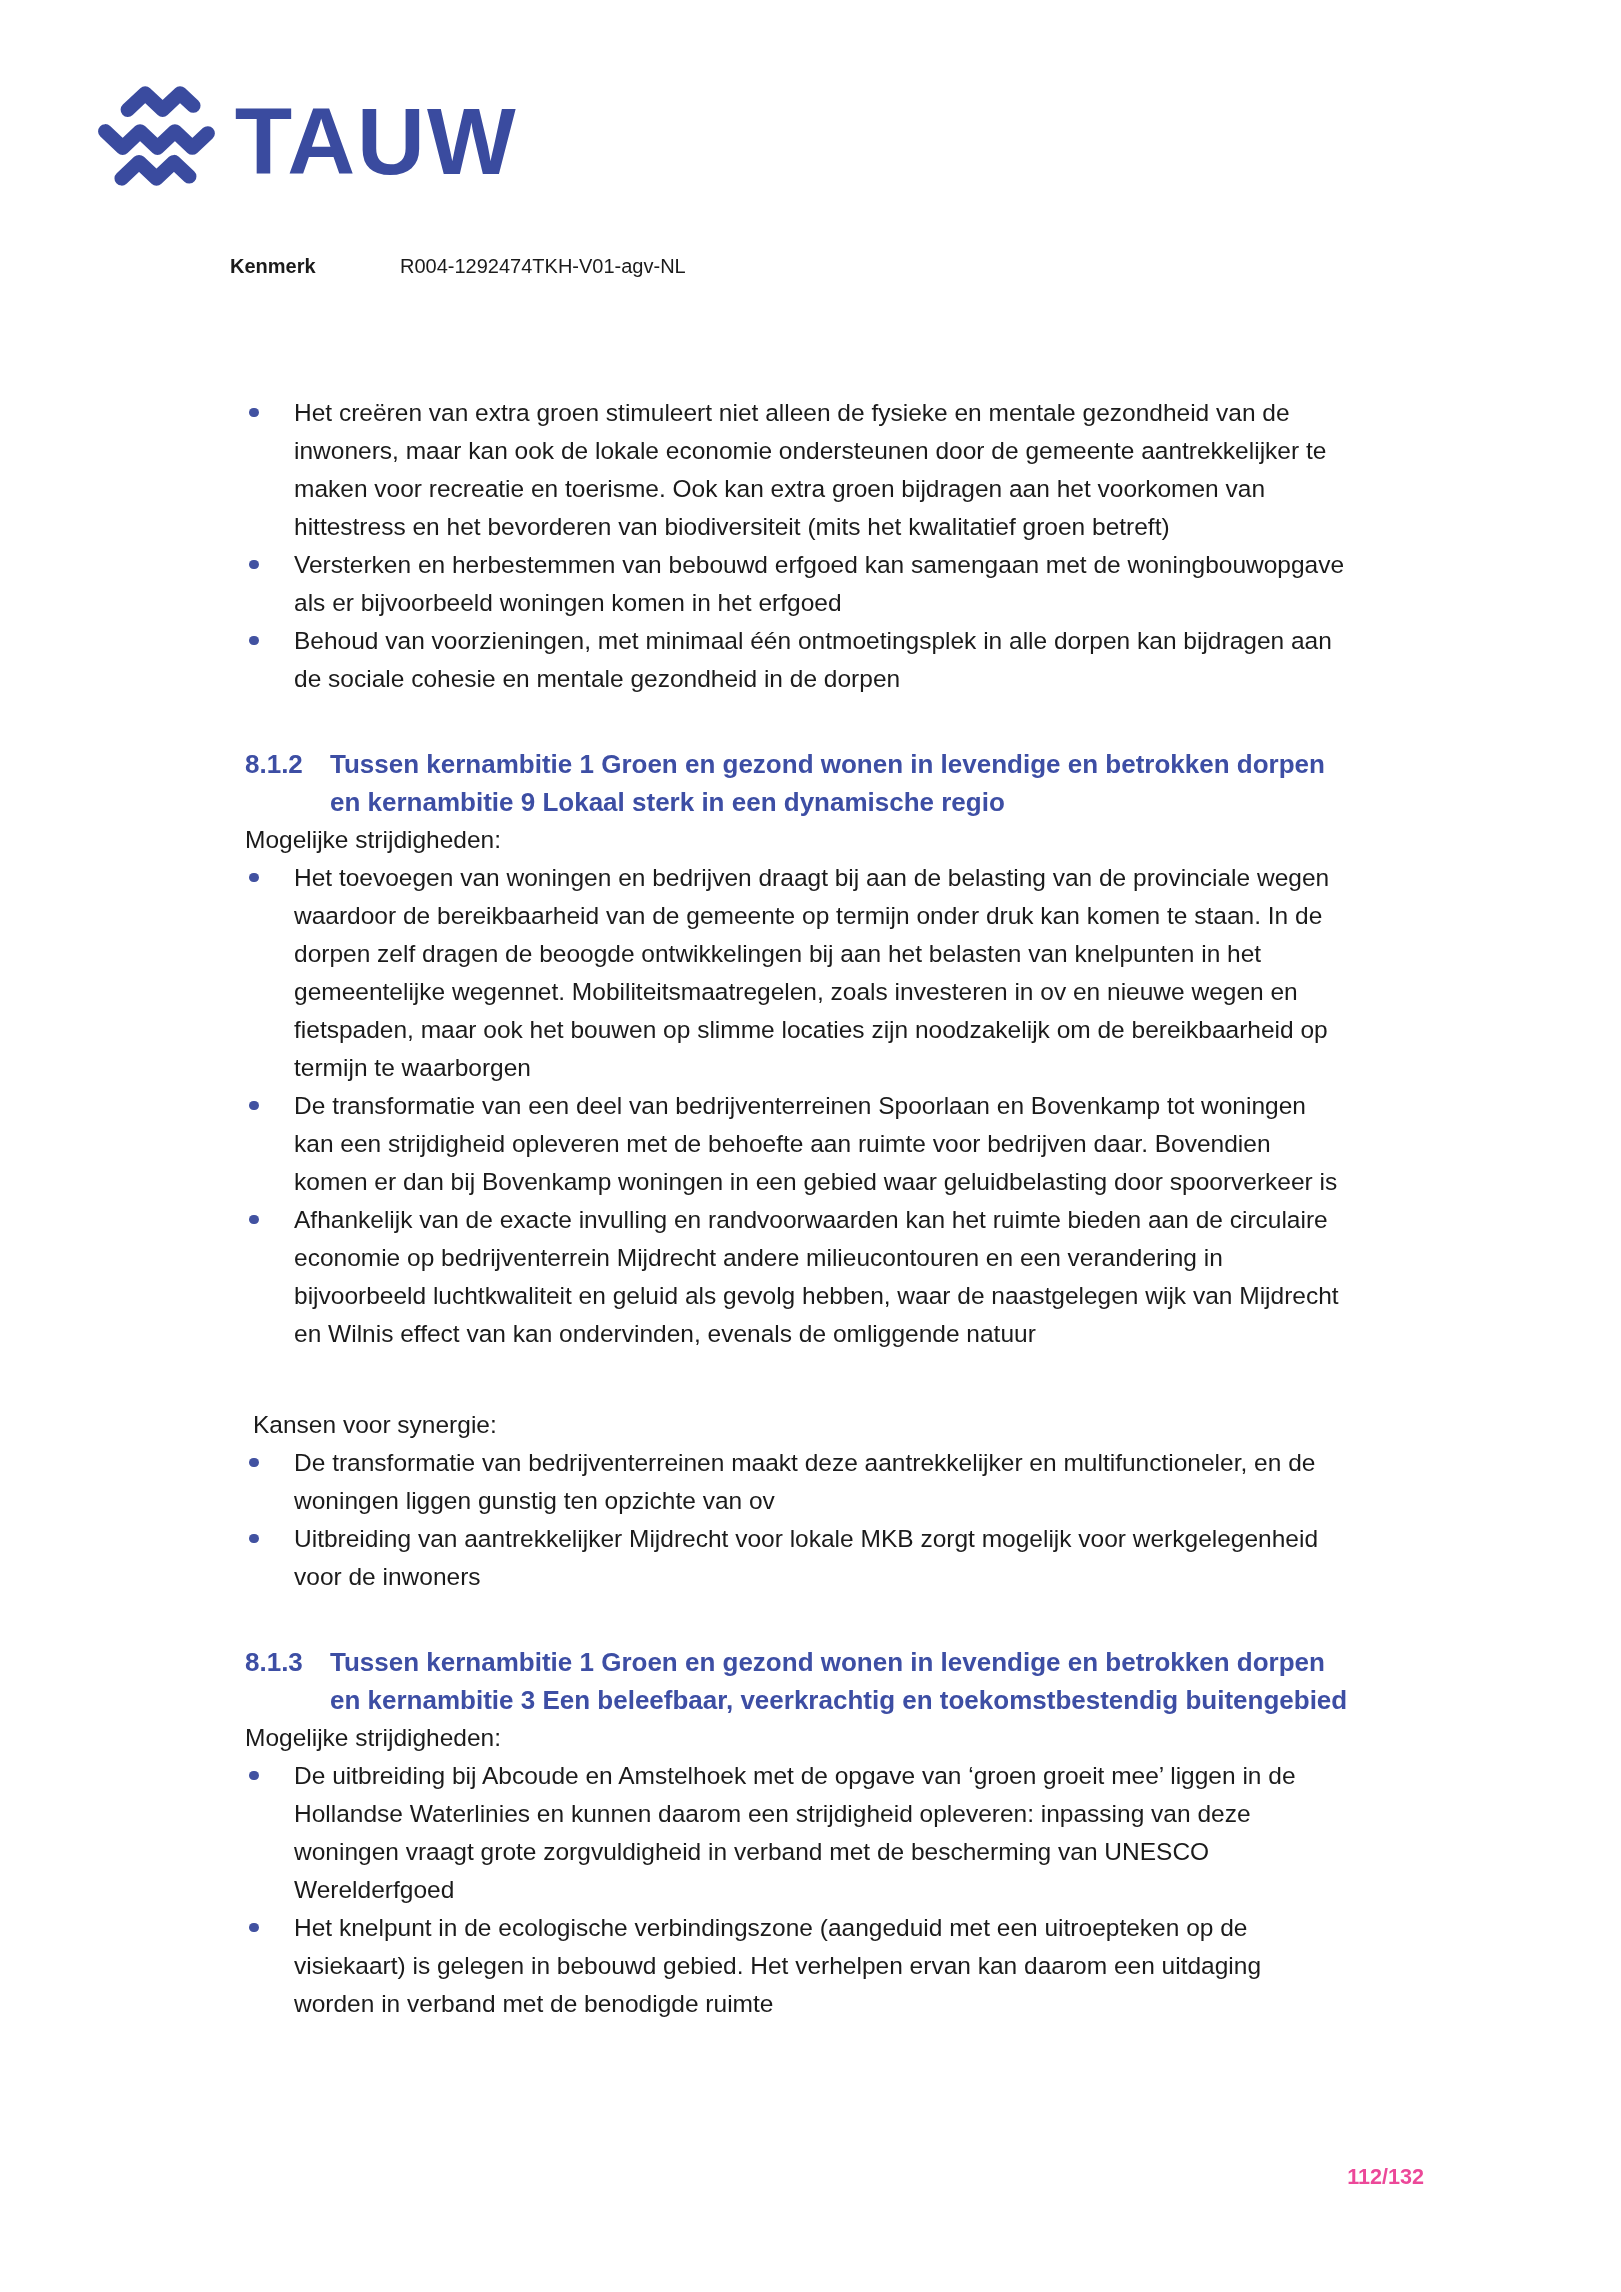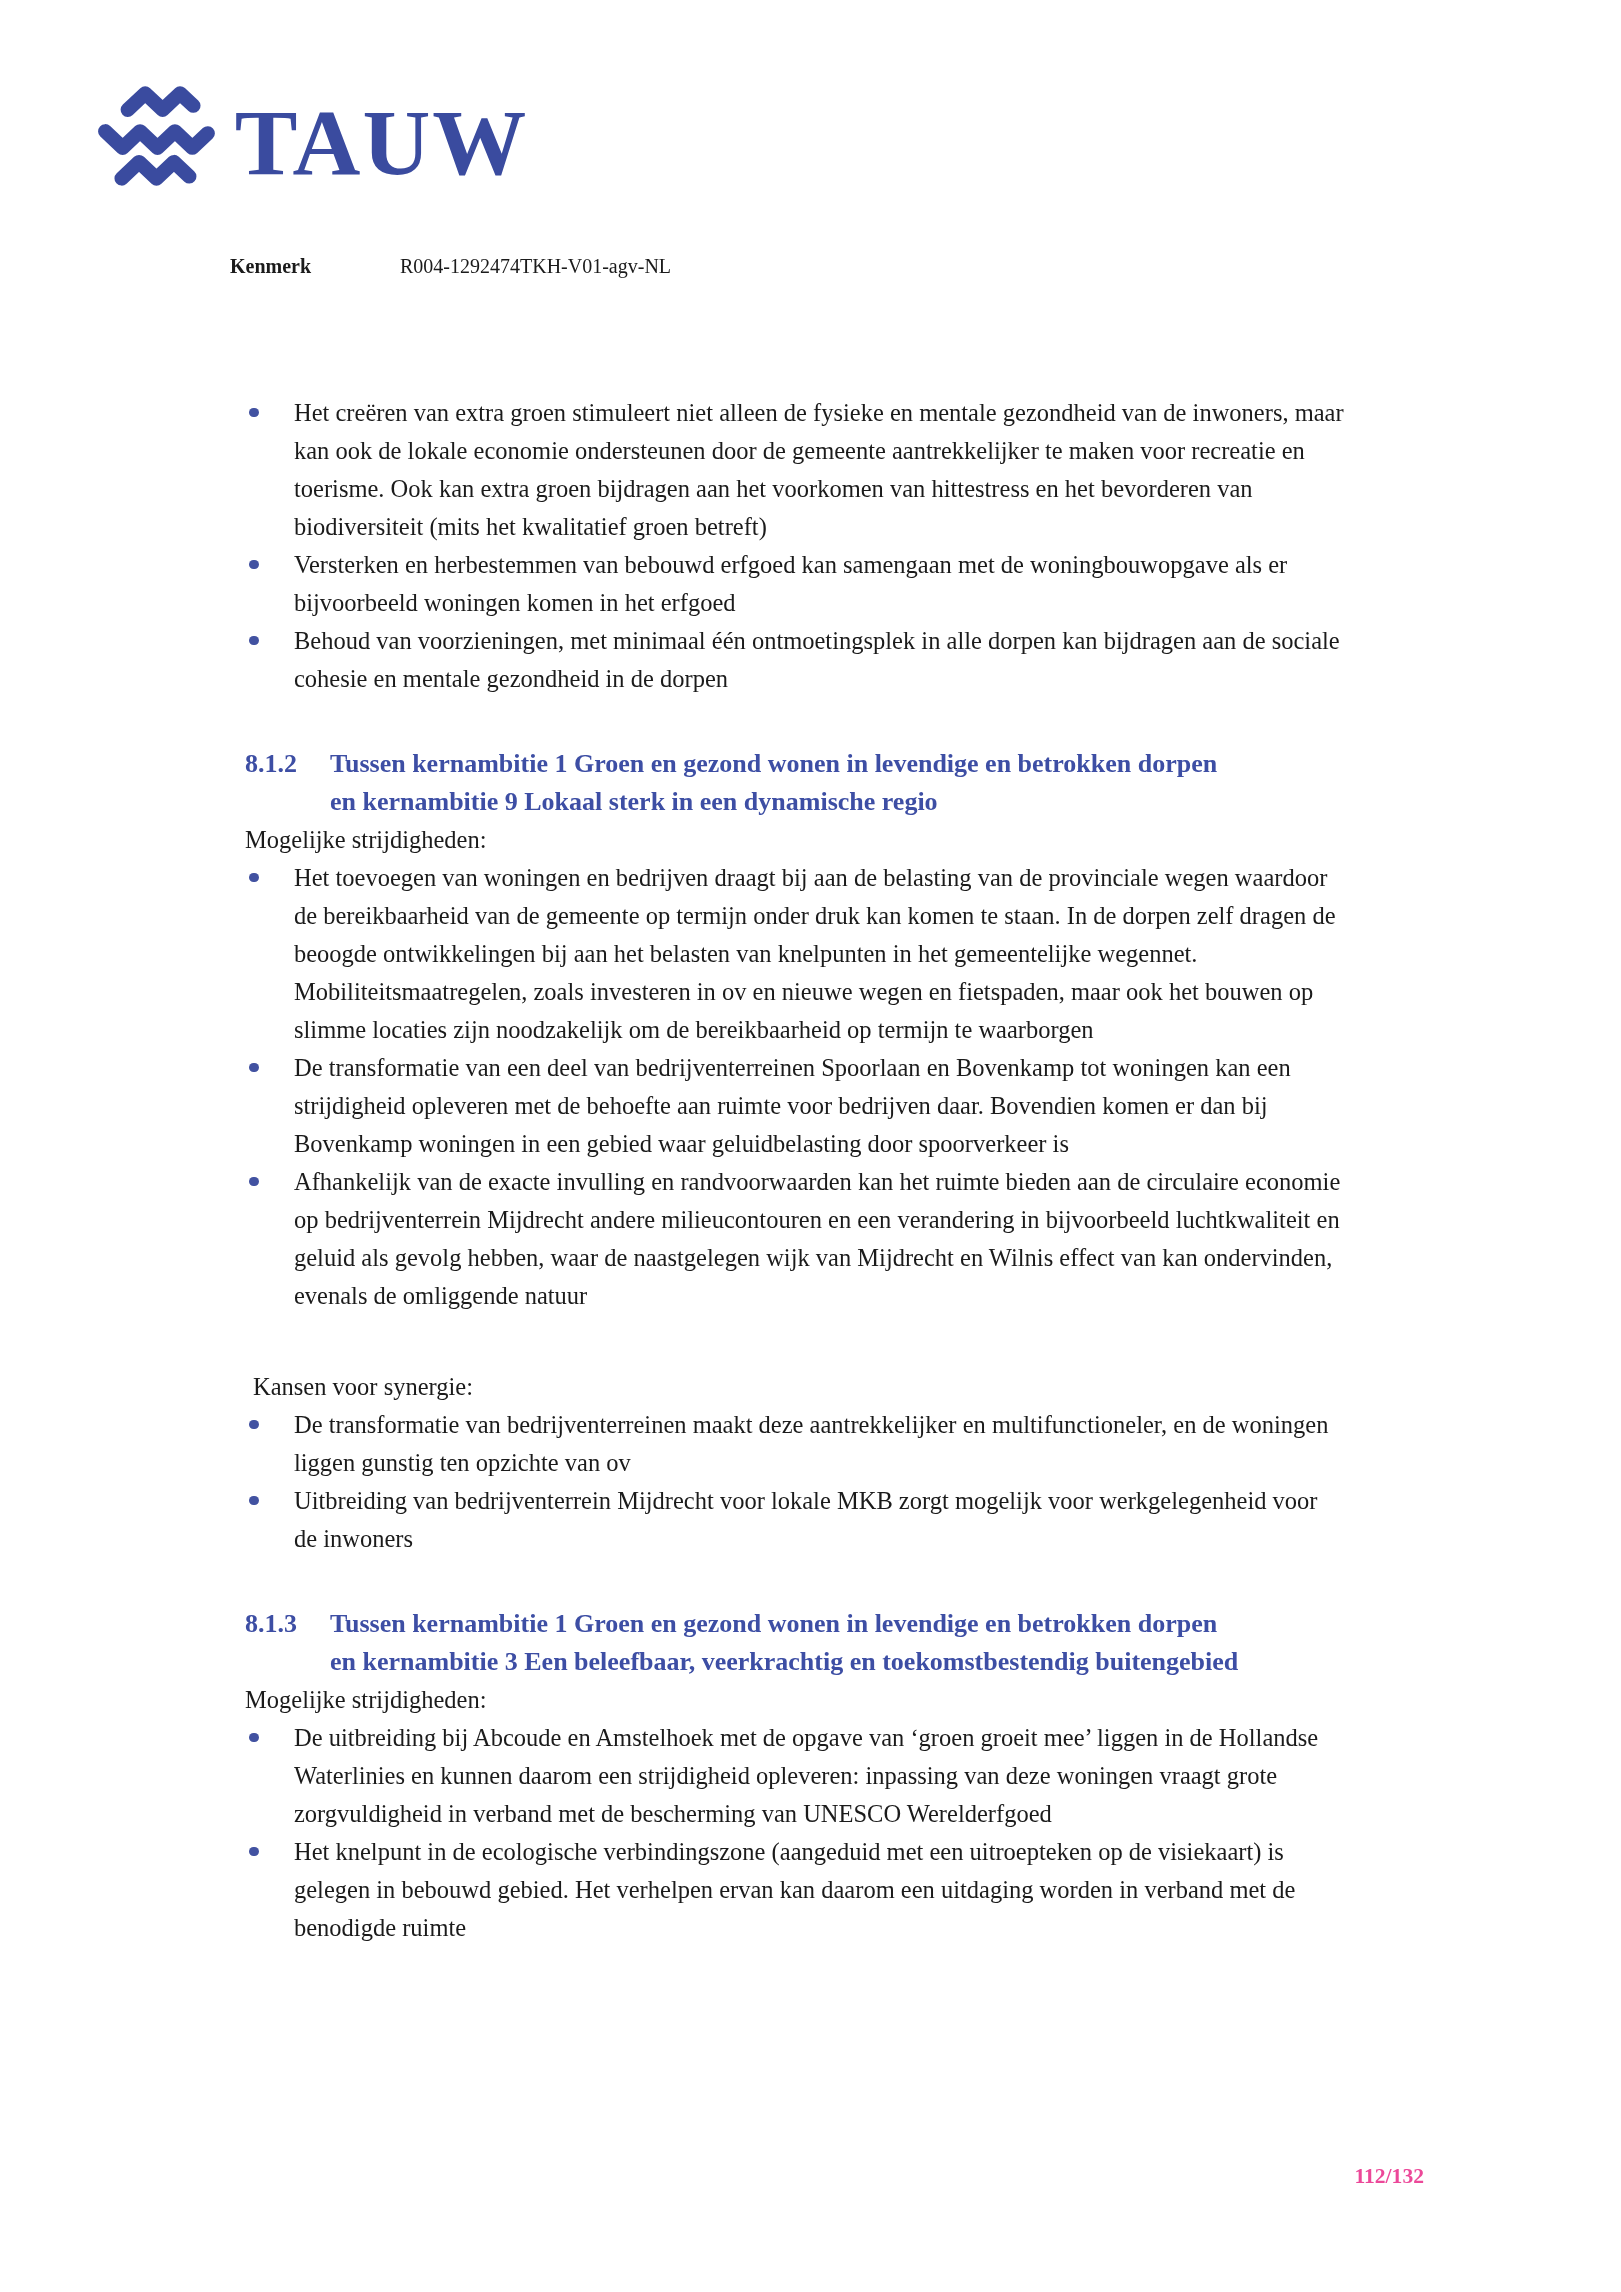--- a/index.html
+++ b/index.html
@@ -6,21 +6,21 @@
     --brand-blue:#3A4B9F;
     --heading-blue:#3D4EA4;
     --bullet-blue:#4252A1;
     --text-black:#1B1B1B;
   }
   html,body{margin:0;padding:0;background:#ffffff;}
   .page{
     position:relative;
     width:1495px;height:2293px;
     background:#ffffff;
-    font-family:Liberation Serif, serif;
+    font-family:Liberation Sans, sans-serif;
     color:var(--text-black,#1B1B1B);
     overflow:hidden;
   }
   
   .logo{position:absolute;left:90px;top:78px;display:flex;align-items:center;}
   .logo-mark{width:135px;height:123px;color:var(--brand-blue,#3A4B9F);}
   .logo-wordmark{
     font-size:94px;font-weight:bold;line-height:1;
     color:var(--brand-blue,#3A4B9F);
     letter-spacing:2px;margin-left:9.8px;margin-top:5.9px;
@@ -91,21 +91,21 @@
       <p class="block-label">Mogelijke strijdigheden:</p>
       <ul class="bullets">
         <li>Het toevoegen van woningen en bedrijven draagt bij aan de belasting van de provinciale wegen waardoor de bereikbaarheid van de gemeente op termijn onder druk kan komen te staan. In de dorpen zelf dragen de beoogde ontwikkelingen bij aan het belasten van knelpunten in het gemeentelijke wegennet. Mobiliteitsmaatregelen, zoals investeren in ov en nieuwe wegen en fietspaden, maar ook het bouwen op slimme locaties zijn noodzakelijk om de bereikbaarheid op termijn te waarborgen</li>
         <li>De transformatie van een deel van bedrijventerreinen Spoorlaan en Bovenkamp tot woningen kan een strijdigheid opleveren met de behoefte aan ruimte voor bedrijven daar. Bovendien komen er dan bij Bovenkamp woningen in een gebied waar geluidbelasting door spoorverkeer is</li>
         <li>Afhankelijk van de exacte invulling en randvoorwaarden kan het ruimte bieden aan de circulaire economie op bedrijventerrein Mijdrecht andere milieucontouren en een verandering in bijvoorbeeld luchtkwaliteit en geluid als gevolg hebben, waar de naastgelegen wijk van Mijdrecht en Wilnis effect van kan ondervinden, evenals de omliggende natuur</li>
       </ul>
 
       <p class="block-label spaced">Kansen voor synergie:</p>
       <ul class="bullets">
         <li>De transformatie van bedrijventerreinen maakt deze aantrekkelijker en multifunctioneler, en de woningen liggen gunstig ten opzichte van ov</li>
-        <li>Uitbreiding van bedrijventerrein Mijdrecht voor lokale MKB zorgt mogelijk voor werkgelegenheid voor de inwoners</li>
+        <li>Uitbreiding van aantrekkelijker Mijdrecht voor lokale MKB zorgt mogelijk voor werkgelegenheid voor de inwoners</li>
       </ul>
     </section>
 
     <section>
       <h2 class="section-heading">
         <span class="section-number">8.1.3</span>
         <div class="title-line">Tussen kernambitie 1 Groen en gezond wonen in levendige en betrokken dorpen</div>
         <div class="title-line">en kernambitie 3 Een beleefbaar, veerkrachtig en toekomstbestendig buitengebied</div>
       </h2>
 

